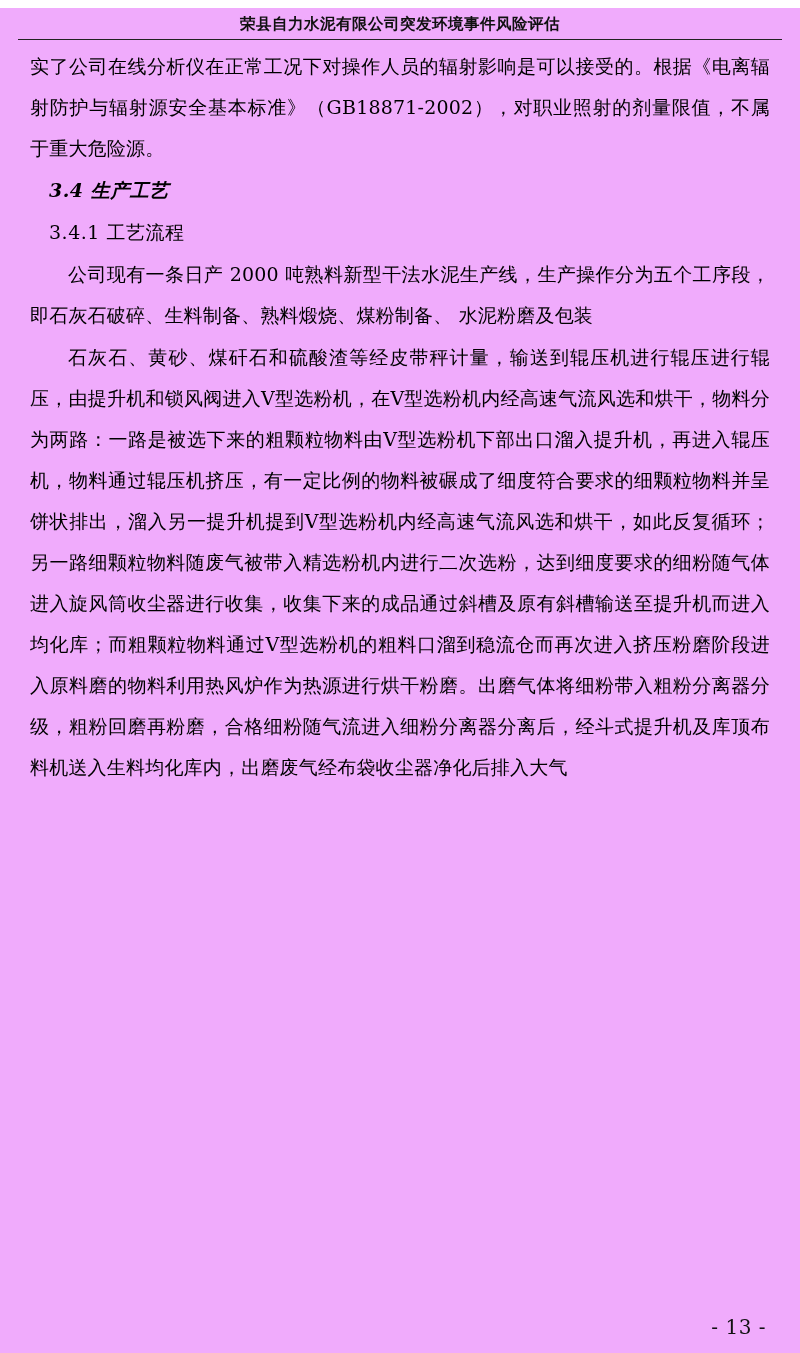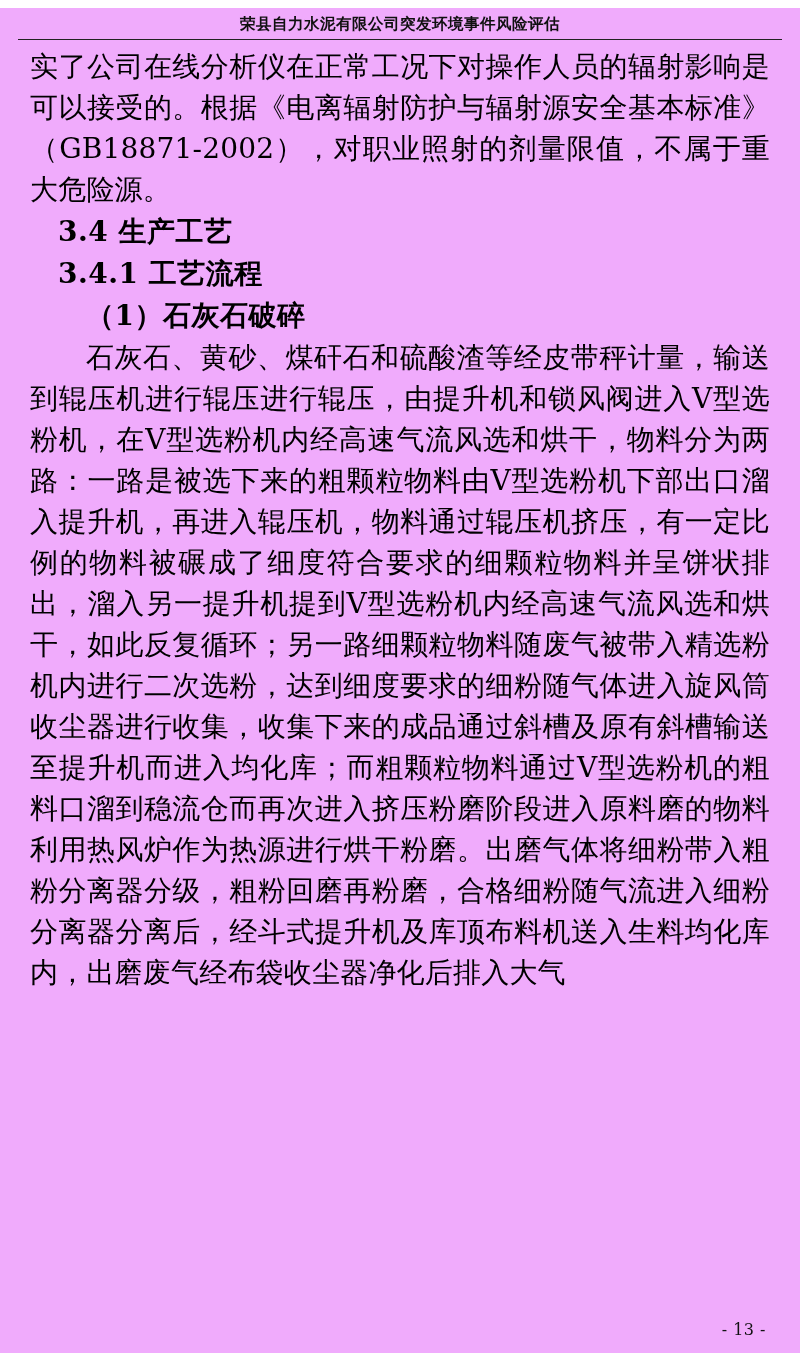--- a/index.html
+++ b/index.html
@@ -45,49 +45,50 @@
   }
   .content {
     position: absolute;
     top: 38px;
     left: 30px;
     right: 30px;
     bottom: 60px;
   }
   p {
     margin: 0 0 1px 0;
-    font-size: 28px;
+    font-size: 19px;
     line-height: 41px;
     text-align: justify;
     text-justify: inter-ideograph;
     letter-spacing: 0.2px;
   }
   p.indent {
     text-indent: 2em;
   }
   p.heading {
     font-weight: bold;
     text-indent: 1em;
     letter-spacing: 0.5px;
+    font-style: italic;
   }
   p.subheading {
-    font-weight: bold;
+    font-weight: normal;
     text-indent: 1em;
     letter-spacing: 0.5px;
   }
   p.item-heading {
     font-weight: bold;
     text-indent: 2em;
     letter-spacing: 0.5px;
   }
   .footer {
     position: absolute;
     bottom: 22px;
     right: 34px;
-    font-size: 16px;
+    font-size: 20px;
     color: #111;
     letter-spacing: 0.5px;
   }
 </style>
 </head>
 <body>
 
 <div class="page">
 
   <div class="header">
@@ -97,22 +98,22 @@
 
   <div class="content">
 
     <p class="body-text">实了公司在线分析仪在正常工况下对操作人员的辐射影响是可以接受的。根据《电离辐射防护与辐射源安全基本标准》（GB18871-2002），对职业照射的剂量限值，不属于重大危险源。</p>
 
 
     <p class="heading">3.4 生产工艺</p>
 
     <p class="subheading">3.4.1 工艺流程</p>
 
+    <p class="body-text indent">公司现有一条日产 2000 吨熟料新型干法水泥生产线，生产操作分为五个工序段，即石灰石破碎、生料制备、熟料煅烧、煤粉制备、 水泥粉磨及包装</p>
 
-    <p class="item-heading">（1）石灰石破碎</p>
 
     <p class="body-text indent">石灰石、黄砂、煤矸石和硫酸渣等经皮带秤计量，输送到辊压机进行辊压进行辊压，由提升机和锁风阀进入Ⅴ型选粉机，在Ⅴ型选粉机内经高速气流风选和烘干，物料分为两路：一路是被选下来的粗颗粒物料由Ⅴ型选粉机下部出口溜入提升机，再进入辊压机，物料通过辊压机挤压，有一定比例的物料被碾成了细度符合要求的细颗粒物料并呈饼状排出，溜入另一提升机提到Ⅴ型选粉机内经高速气流风选和烘干，如此反复循环；另一路细颗粒物料随废气被带入精选粉机内进行二次选粉，达到细度要求的细粉随气体进入旋风筒收尘器进行收集，收集下来的成品通过斜槽及原有斜槽输送至提升机而进入均化库；而粗颗粒物料通过Ⅴ型选粉机的粗料口溜到稳流仓而再次进入挤压粉磨阶段进入原料磨的物料利用热风炉作为热源进行烘干粉磨。出磨气体将细粉带入粗粉分离器分级，粗粉回磨再粉磨，合格细粉随气流进入细粉分离器分离后，经斗式提升机及库顶布料机送入生料均化库内，出磨废气经布袋收尘器净化后排入大气</p>
 
 
   </div>
 
   <div class="footer">- 13 -</div>
 
 </div>
 

